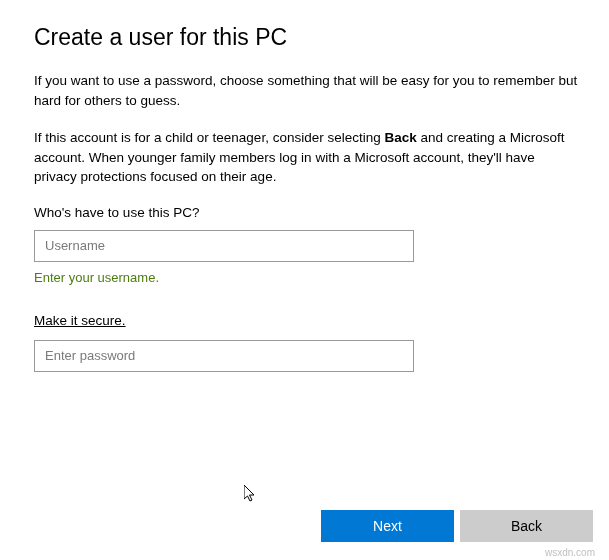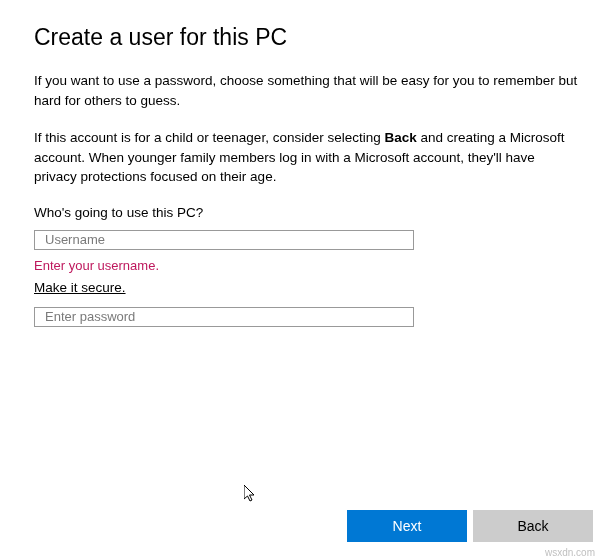--- a/index.html
+++ b/index.html
@@ -34,52 +34,52 @@
     .description .bold {
       font-weight: 600;
     }
     .section-label {
       font-size: 13.5px;
       color: #000000;
       margin-bottom: 10px;
     }
     .input-field {
       width: 380px;
-      height: 20px;
+      height: 32px;
       border: 1px solid #999999;
       background: #ffffff;
       font-family: inherit;
       font-size: 13px;
       padding: 0 10px;
       color: #333;
       display: block;
       margin-bottom: 8px;
     }
     .input-field::placeholder {
       color: #7a7a7a;
     }
     .error-text {
       font-size: 13px;
-      color: #be185d;
+      color: #4d7c0f;
       margin-top: 2px;
-      margin-bottom: 7px;
+      margin-bottom: 28px;
     }
     .section-label.secure {
       margin-bottom: 12px;
       text-decoration: underline;
     }
     .footer {
       position: absolute;
       bottom: 18px;
       right: 16px;
       display: flex;
       gap: 6px;
     }
     .btn {
-      width: 120px;
+      width: 133px;
       height: 32px;
       border: none;
       font-family: inherit;
       font-size: 14px;
       cursor: pointer;
       text-align: center;
     }
     .btn-primary {
       background: #0078d4;
       color: #ffffff;
@@ -108,21 +108,21 @@
 
 <div class="content">
   <h1 class="page-title">Create a user for this PC</h1>
 
   <p class="description">If you want to use a password, choose something that will be easy for you to remember but hard for others to guess.</p>
 
   <p class="description">
     <span>If this account is for a child or teenager, consider selecting </span><span class="bold">Back</span><span> and creating a Microsoft account. When younger family members log in with a Microsoft account, they'll have privacy protections focused on their age.</span>
   </p>
 
-  <p class="section-label">Who's going to use this PC?</p>
+  <p class="section-label">Who's have to use this PC?</p>
 
   <input type="text" class="input-field" placeholder="Username" style="">
 
   <p class="error-text">Enter your username.</p>
 
   <p class="section-label secure">Make it secure.</p>
 
   <input type="password" class="input-field" placeholder="Enter password" style="">
 
 </div>

